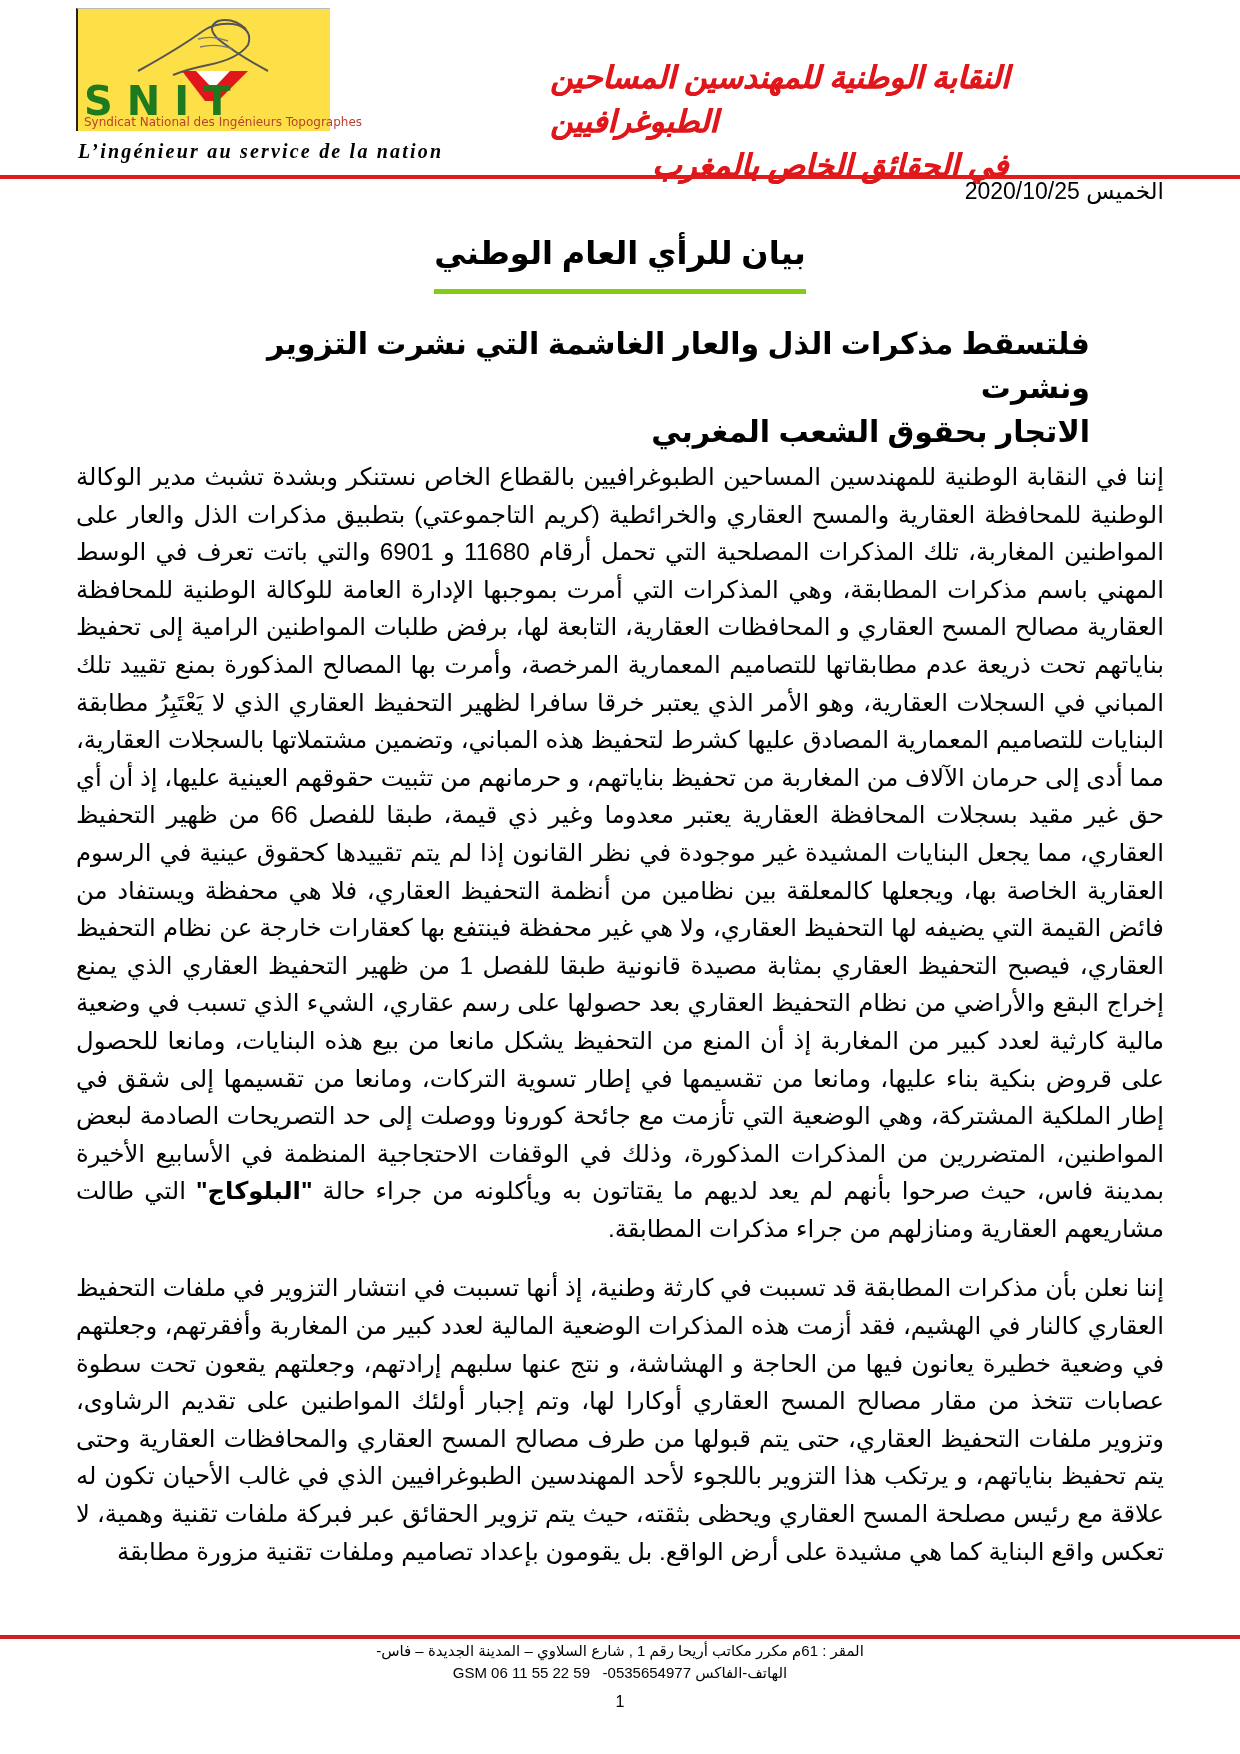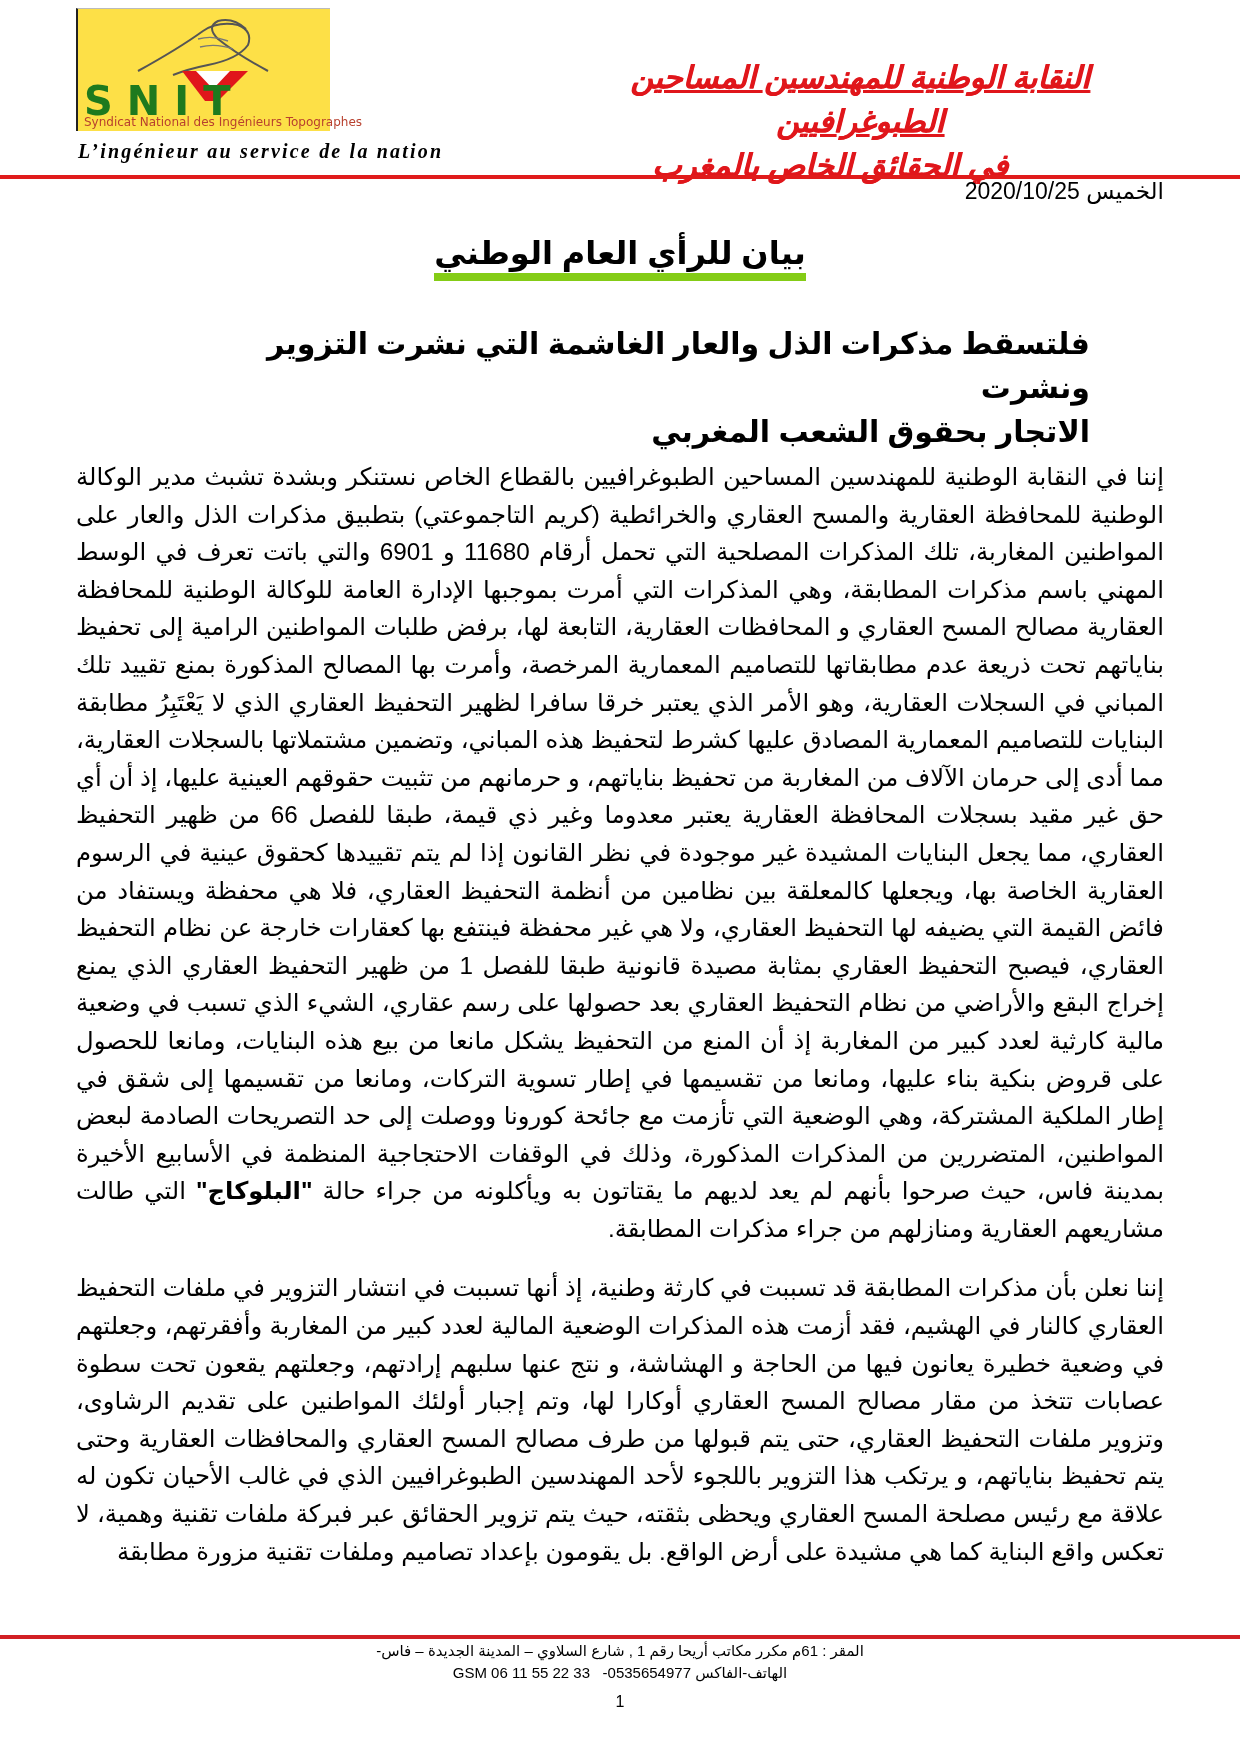--- a/index.html
+++ b/index.html
@@ -18,31 +18,31 @@
     }
     .motto {
       position: absolute; left: 78px; top: 140px; font-family: "Liberation Serif", serif;
       font-style: italic; font-weight: bold; font-size: 20px; letter-spacing: 2.2px; white-space: nowrap;
     }
     .org-name {
       position: absolute; right: 70px; top: 56px; width: 620px; direction: rtl; text-align: center;
       color: #e0161b; font-weight: bold; font-style: italic; font-size: 31px; line-height: 44px;
       text-shadow: 0.6px 0 0 #e0161b;
     }
-    .org-name div:first-child { text-align: center; text-decoration: underline; }
+    .org-name div:first-child { text-align: left; }
     .org-name div:last-child { padding-right: 60px; }
     .rule-top { position: absolute; left: 0; right: 0; top: 175px; height: 4px; background: #e01b1b; }
     .date {
       position: absolute; right: 76px; top: 178px; font-size: 23px; direction: rtl; white-space: nowrap;
     }
     .statement-title {
       position: absolute; left: 0; right: 0; top: 234px; text-align: center; direction: rtl;
       font-size: 32px; font-weight: bold;
     }
-    .statement-title span { border-bottom: 8px solid #84cc16; padding-bottom: 2px; }
+    .statement-title span { border-bottom: 5px solid #84cc16; padding-bottom: 18px; }
     .subtitle {
       position: absolute; left: 150px; right: 150px; top: 322px; direction: rtl;
       font-size: 30px; font-weight: bold; line-height: 44px;
     }
     .body-text {
       position: absolute; left: 76px; right: 76px; top: 458px; direction: rtl;
       font-size: 24.3px; line-height: 37.6px; text-align: justify; text-align-last: right;
     }
     .body-text p { margin: 0; }
     .body-text p + p { margin-top: 22px; }
@@ -100,17 +100,17 @@
 </div>
 
 <div class="rule-bottom"></div>
 
 <div class="footer">
   <div>المقر : 61م مكرر مكاتب أريحا رقم 1 , شارع السلاوي – المدينة الجديدة – فاس-</div>
   <div>
     <span>الهاتف-الفاكس</span>
     <span>0535654977-</span>
     &nbsp;
-    <span class="gsm">GSM 06 11 55 22 33</span>
+    <span class="gsm">GSM 06 11 55 22 59</span>
   </div>
 </div>
 
 <div class="page-num">1</div>
 
 </body></html>

